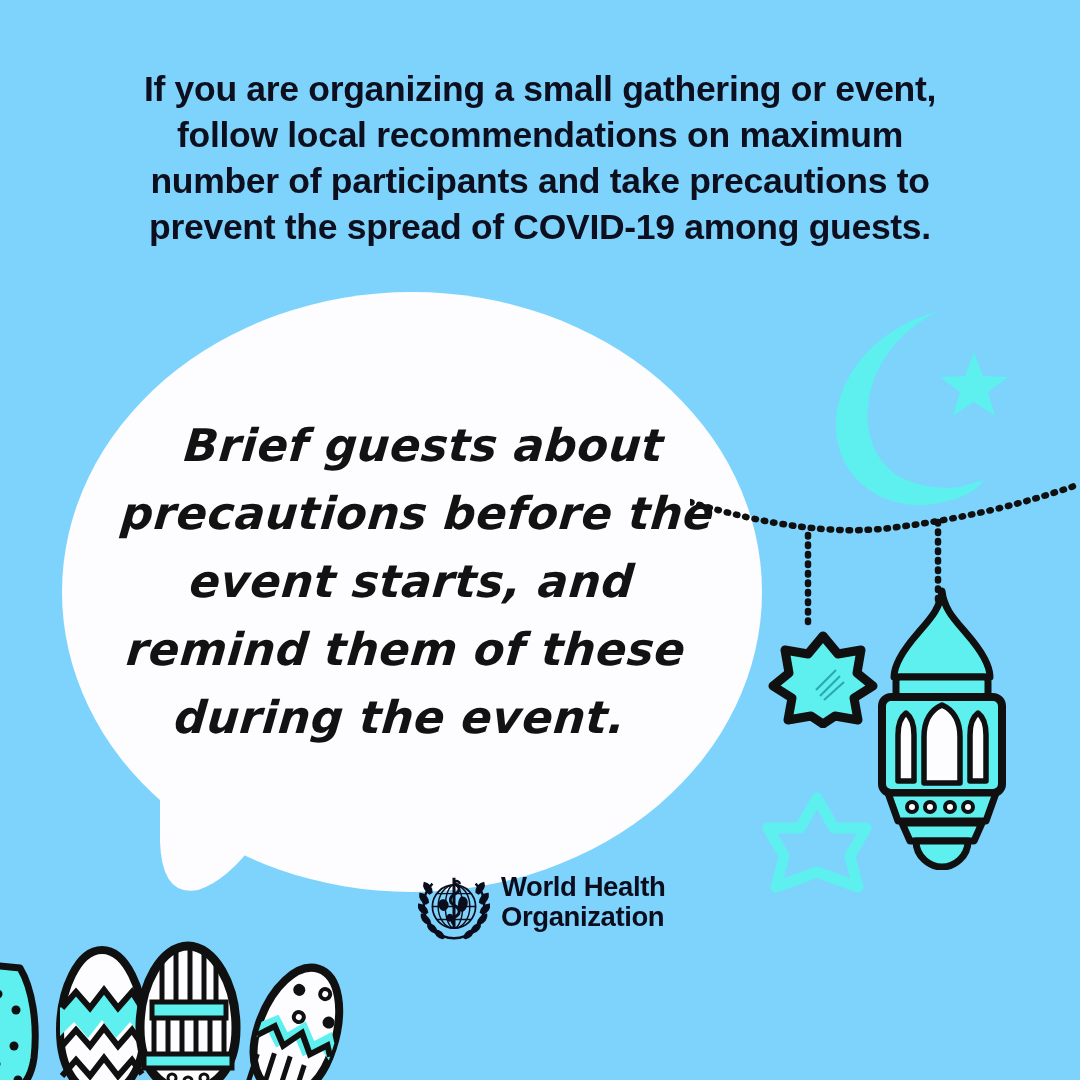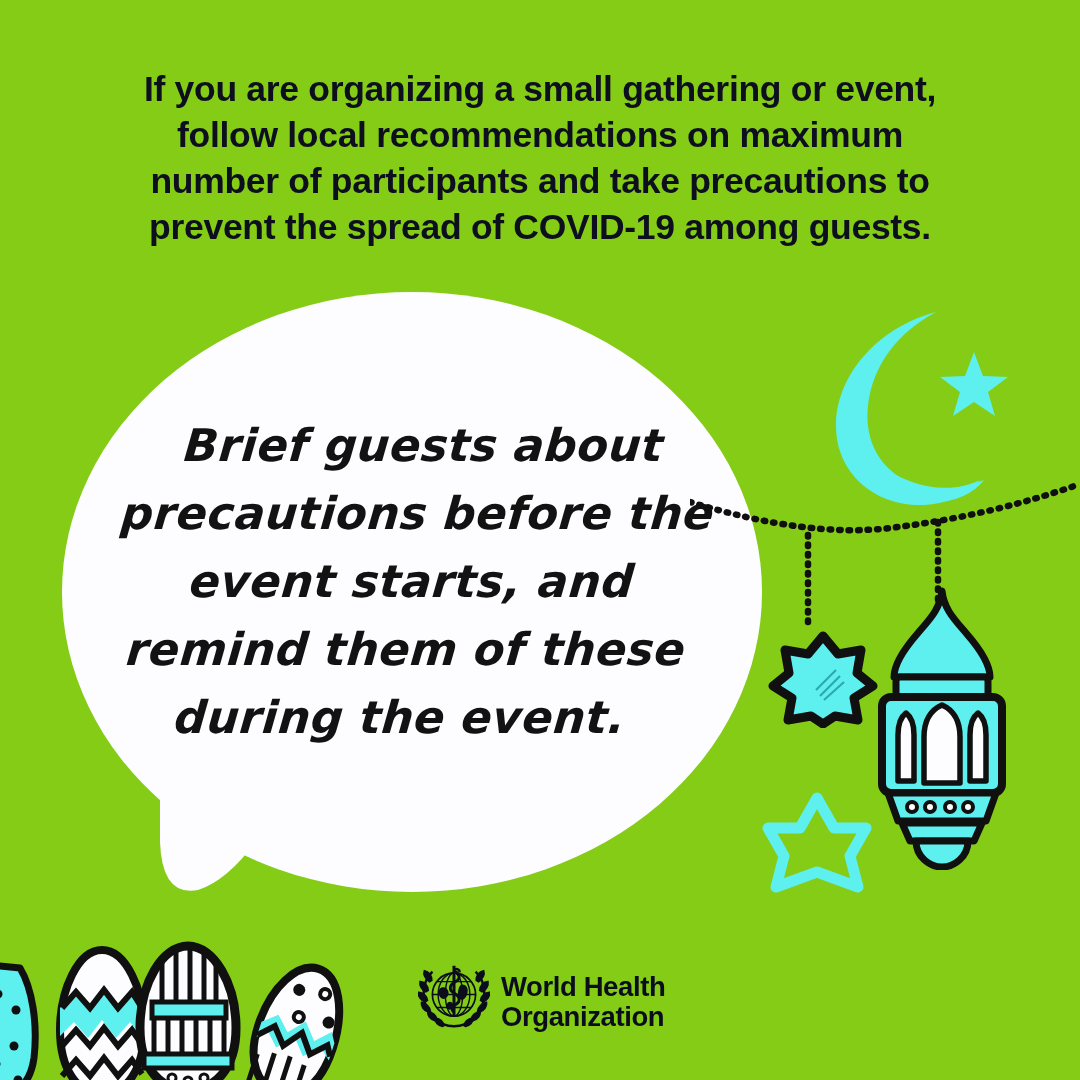--- a/index.html
+++ b/index.html
@@ -6,21 +6,21 @@
   html,body { width:1080px; height:1080px; }
   body {
     font-family:"Liberation Sans", sans-serif;
     background:#b6bdf6;
     overflow:hidden;
     position:relative;
   }
   #poster {
     position:absolute; inset:0;
     width:1080px; height:1080px;
-    background:#84cc16;
+    background:#7dd3fc;
     overflow:hidden;
   }
   
   #header {
     position:absolute;
     top:66px; left:60px; width:960px;
     text-align:center;
     color:#0d0f1e;
     font-size:35.5px;
     font-weight:700;
@@ -65,22 +65,22 @@
   .deco { position:absolute; }
   #moon   { left:784px; top:302px; width:230px; height:215px; }
   #garland{ left:690px; top:480px; width:390px; height:190px; }
   #lantern{ left:862px; top:585px; width:160px; height:285px; }
   #star8  { left:768px; top:628px; width:110px; height:100px; }
   #star6  { left:762px; top:790px; width:110px; height:105px; }
   #eggs   { left:-8px;  top:928px; width:360px; height:160px; }
   
   #who {
     position:absolute;
-    left:418px; top:960px;
-    display:flex; align-items:flex-end; gap:11px;
+    left:418px; top:872px;
+    display:flex; align-items:flex-start; gap:11px;
   }
   #who-emblem { width:72px; height:72px; flex:0 0 auto; }
   #who-text {
     color:#0b0d1c;
     font-size:27.5px;
     font-weight:700;
     line-height:30px;
     letter-spacing:-0.4px;
     white-space:pre-line;
   }

